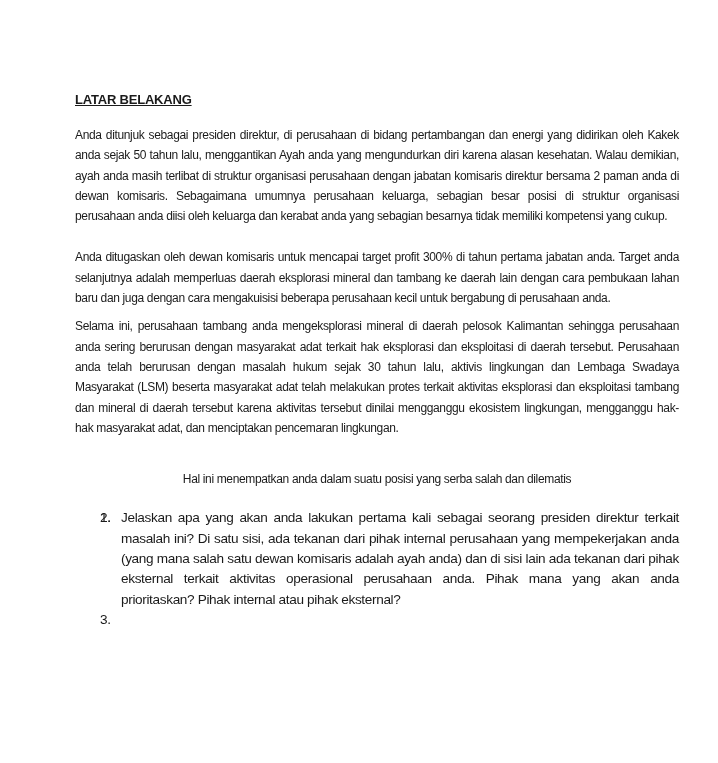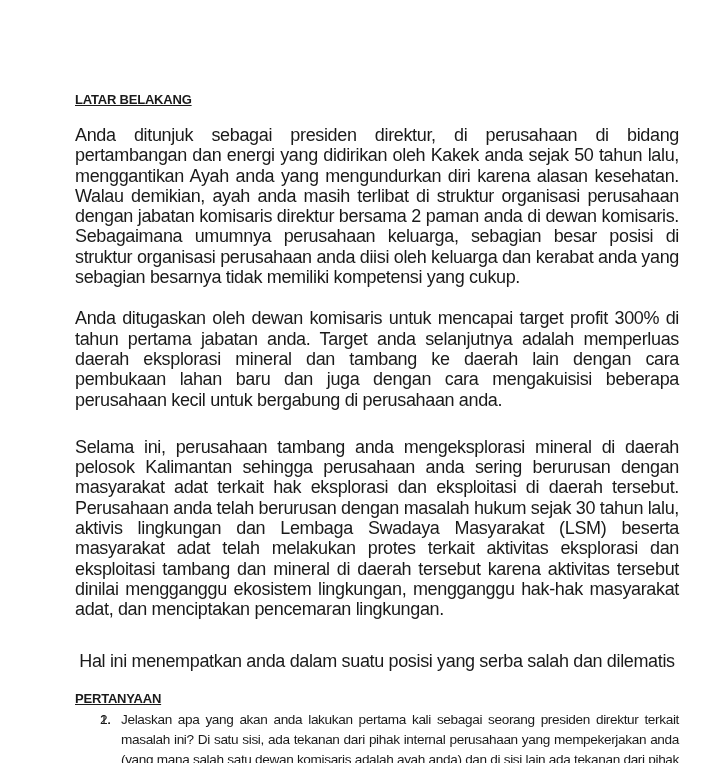--- a/index.html
+++ b/index.html
@@ -7,47 +7,46 @@
     width: 718px; height: 763px; overflow: hidden; position: relative;
     font-family: "Liberation Sans", "DejaVu Sans", sans-serif;
     color: #1a1a1a;
   }
   .page { position: absolute; left: 75px; top: 91px; width: 604px; }
   .heading {
     font-weight: bold; font-size: 13px; text-decoration: underline;
     letter-spacing: -0.2px; margin: 0; line-height: 18px;
   }
   .para {
-    font-size: 18px; line-height: 20.3px; text-align: justify;
+    font-size: 12px; line-height: 20.3px; text-align: justify;
     letter-spacing: -0.35px; margin: 0;
   }
   #h1 { margin-bottom: 16px; }
   #p1 { margin-bottom: 21px; }
-  #p2 { margin-bottom: 27px; }
+  #p2 { margin-bottom: 8px; }
   #p3 { margin-bottom: 31px; }
   #p4 { margin-bottom: 19px; text-align: center; }
   #h2 { margin-bottom: 2px; }
   ol.questions {
     margin: 0; padding: 0 0 0 46px; list-style: none;
     font-size: 13.6px; line-height: 20.3px; letter-spacing: -0.35px;
   }
   ol.questions li { position: relative; text-align: justify; }
   ol.questions .num { position: absolute; left: -21px; top: 0; }
 </style>
 </head>
 <body>
 
 <div class="page">
   <p id="h1" class="heading">LATAR BELAKANG</p>
   <p id="p1" class="para">Anda ditunjuk sebagai presiden direktur, di perusahaan di bidang pertambangan dan energi yang didirikan oleh Kakek anda sejak 50 tahun lalu, menggantikan Ayah anda yang mengundurkan diri karena alasan kesehatan. Walau demikian, ayah anda masih terlibat di struktur organisasi perusahaan dengan jabatan komisaris direktur bersama 2 paman anda di dewan komisaris. Sebagaimana umumnya perusahaan keluarga, sebagian besar posisi di struktur organisasi perusahaan anda diisi oleh keluarga dan kerabat anda yang sebagian besarnya tidak memiliki kompetensi yang cukup.</p>
   <p id="p2" class="para">Anda ditugaskan oleh dewan komisaris untuk mencapai target profit 300% di tahun pertama jabatan anda. Target anda selanjutnya adalah memperluas daerah eksplorasi mineral dan tambang ke daerah lain dengan cara pembukaan lahan baru dan juga dengan cara mengakuisisi beberapa perusahaan kecil untuk bergabung di perusahaan anda.</p>
   <p id="p3" class="para">Selama ini, perusahaan tambang anda mengeksplorasi mineral di daerah pelosok Kalimantan sehingga perusahaan anda sering berurusan dengan masyarakat adat terkait hak eksplorasi dan eksploitasi di daerah tersebut. Perusahaan anda telah berurusan dengan masalah hukum sejak 30 tahun lalu, aktivis lingkungan dan Lembaga Swadaya Masyarakat (LSM) beserta masyarakat adat telah melakukan protes terkait aktivitas eksplorasi dan eksploitasi tambang dan mineral di daerah tersebut karena aktivitas tersebut dinilai mengganggu ekosistem lingkungan, mengganggu hak-hak masyarakat adat, dan menciptakan pencemaran lingkungan.</p>
   <p id="p4" class="para">Hal ini menempatkan anda dalam suatu posisi yang serba salah dan dilematis</p>
 
-  <p id="h2" class="heading">PERTANYAAN</p>
   <ol class="questions">
     <li>
       <span class="num">1.</span>
     </li>
     <li>
       <span class="num">2.</span>
       <span>Jelaskan apa yang akan anda lakukan pertama kali sebagai seorang presiden direktur terkait masalah ini? Di satu sisi, ada tekanan dari pihak internal perusahaan yang mempekerjakan anda (yang mana salah satu dewan komisaris adalah ayah anda) dan di sisi lain ada tekanan dari pihak eksternal terkait aktivitas operasional perusahaan anda. Pihak mana yang akan anda prioritaskan? Pihak internal atau pihak eksternal?</span>
     </li>
     <li>
       <span class="num">3.</span>

